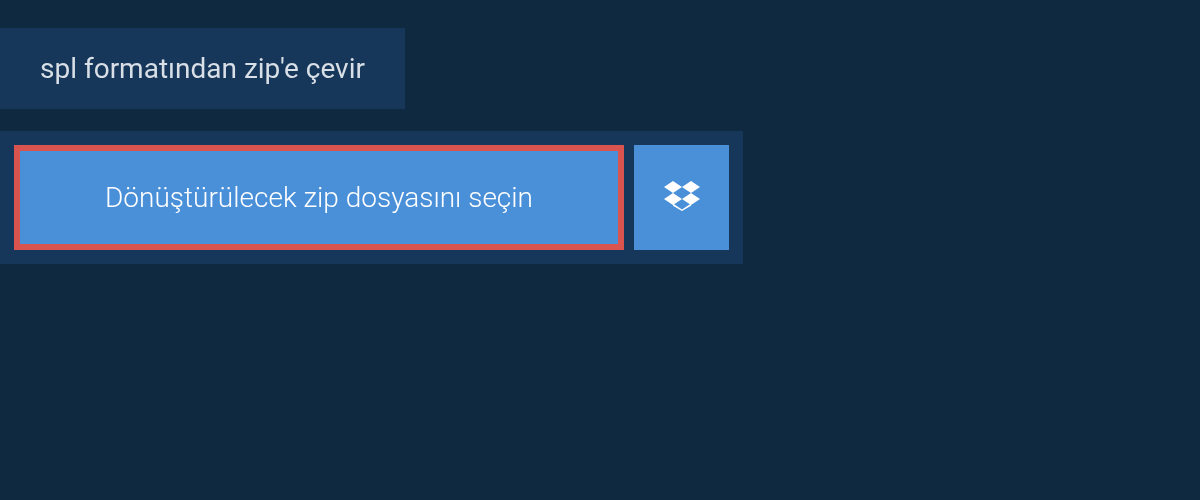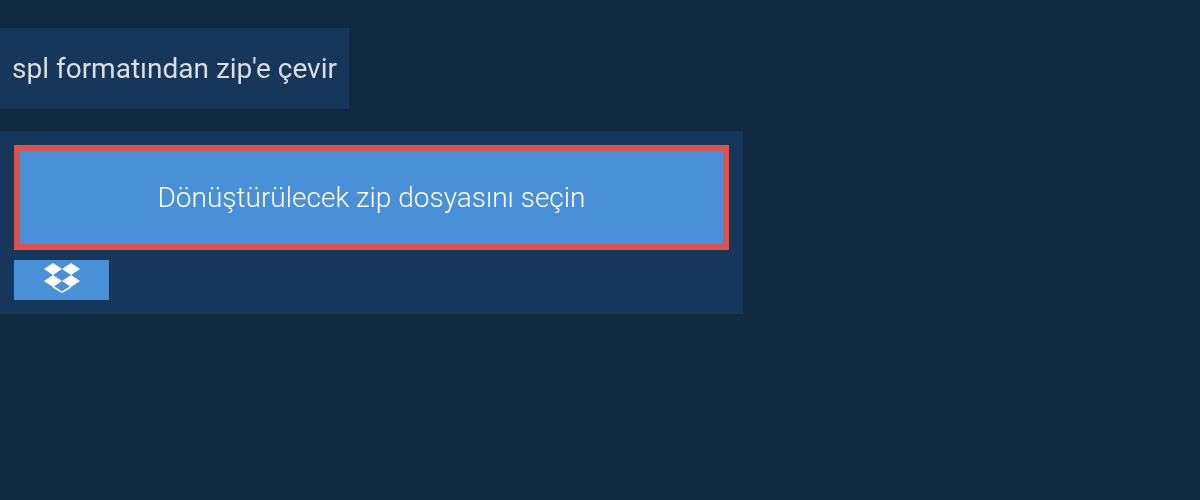--- a/index.html
+++ b/index.html
@@ -12,35 +12,34 @@
       height: 500px;
       background-color: #0f2940;
       font-family: -apple-system, BlinkMacSystemFont, "Segoe UI", Roboto, Helvetica, Arial, sans-serif;
       overflow: hidden;
     }
     .header-tab {
       background-color: #16365a;
       color: #d8dfe6;
       font-size: 28px;
       font-weight: 400;
-      padding: 24px 12px;
+      padding: 24px 40px;
       display: inline-block;
       margin-top: 28px;
       margin-left: 0;
     }
     .upload-section {
       background-color: #16365a;
       margin-top: 22px;
       margin-left: 0;
       padding: 14px 14px;
       width: 743px;
       display: flex;
       align-items: stretch;
       gap: 10px;
-      flex-direction: column;
     }
     .file-select-button {
       background-color: #4a90d9;
       border: 6px solid #d9534f;
       color: #ffffff;
       font-size: 28px;
       font-weight: 300;
       padding: 30px 38px;
       cursor: pointer;
       flex: 1;

